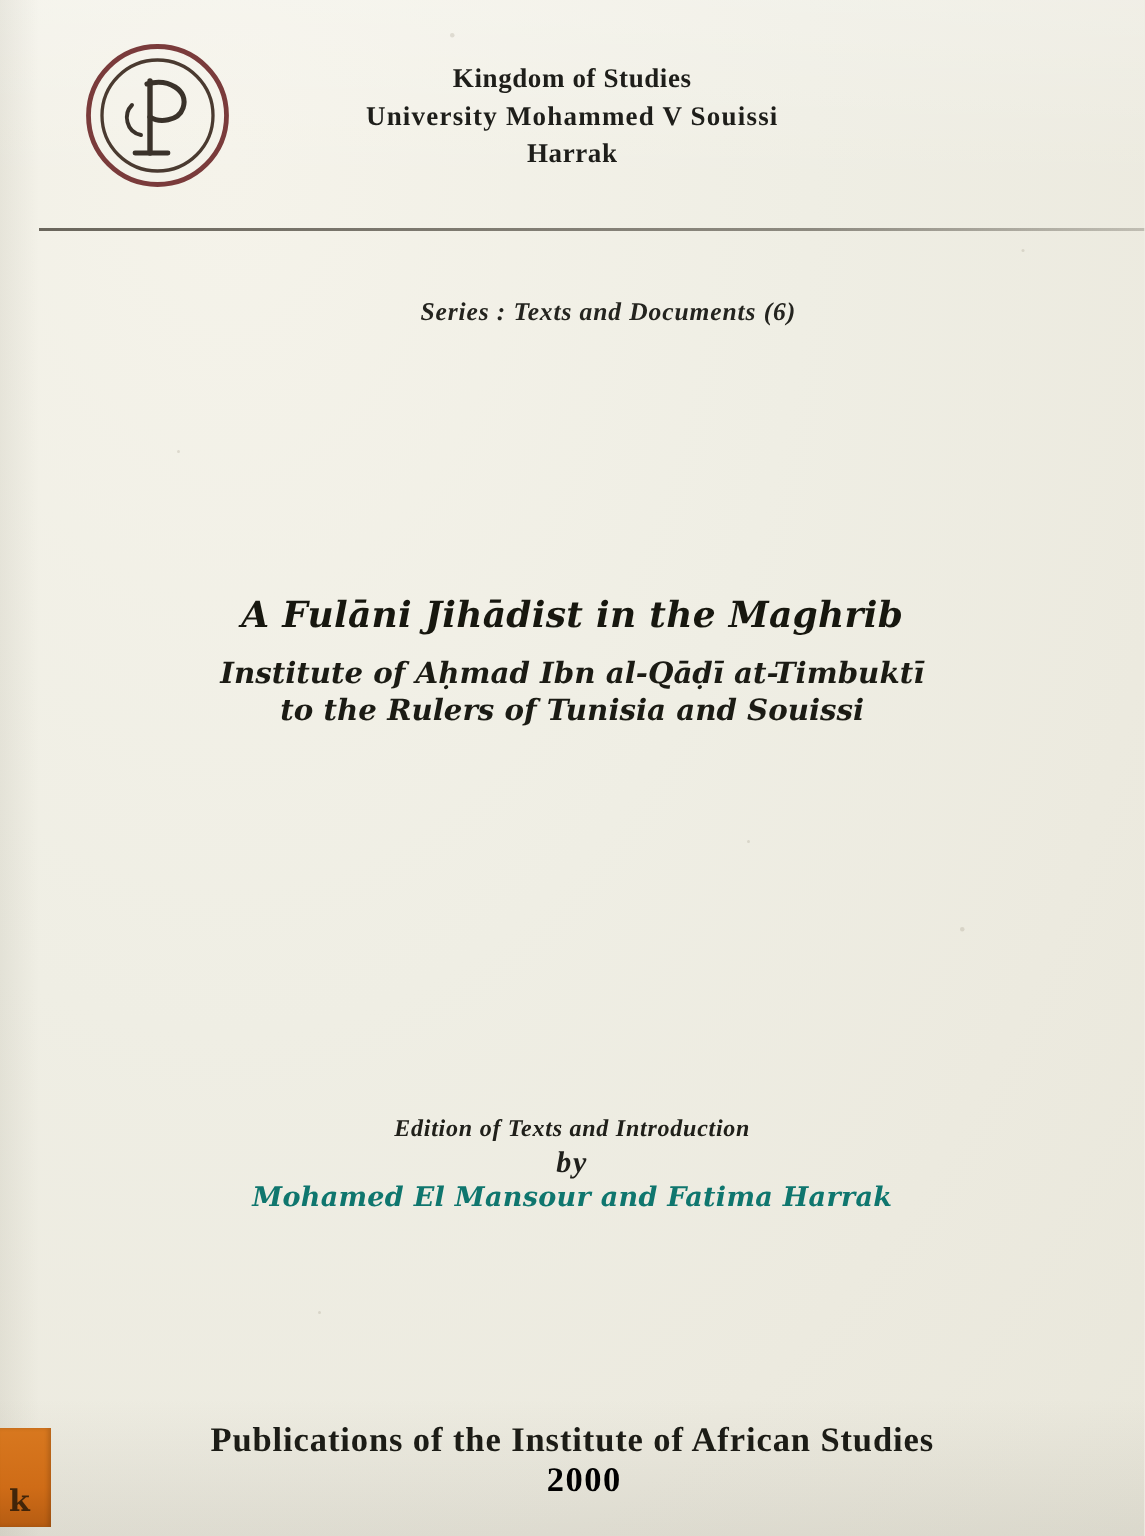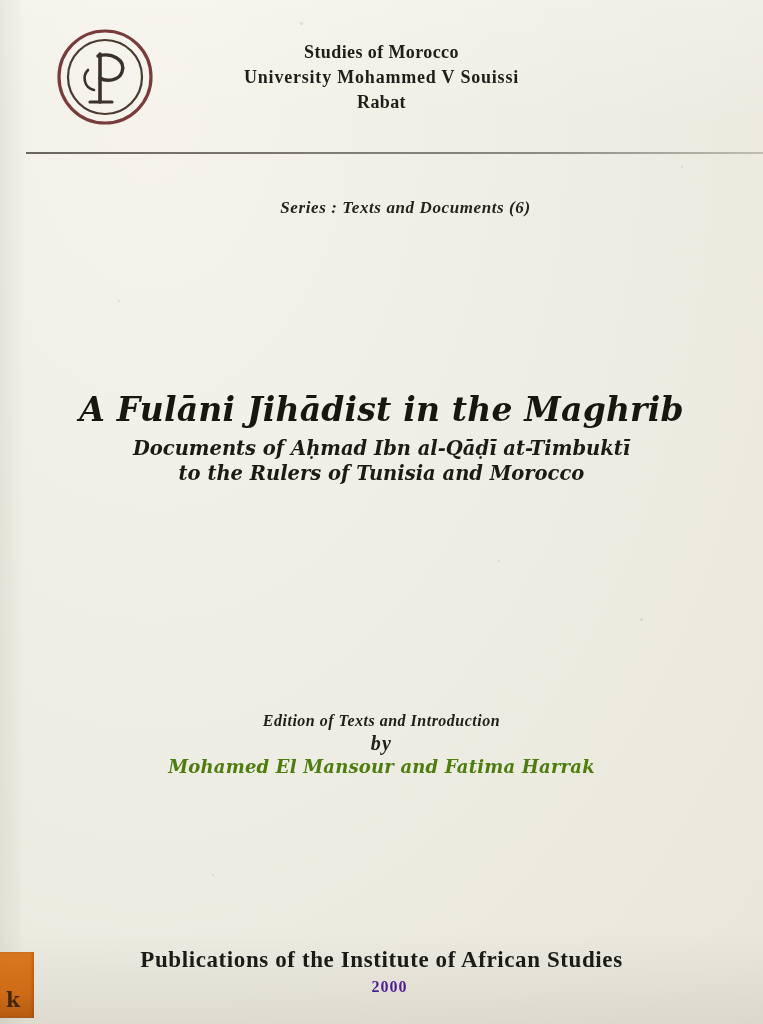--- a/index.html
+++ b/index.html
@@ -97,21 +97,21 @@
     position: absolute;
     top: 390px;
     left: 0;
     right: 0;
     text-align: center;
   }
   .main-title {
     font-family: "DejaVu Serif", serif;
     font-style: italic;
     font-weight: bold;
-    font-size: 33px;
+    font-size: 24px;
     letter-spacing: 0.2px;
     color: #17170f;
     line-height: 40px;
   }
   .subtitle {
     margin-top: 6px;
     font-family: "DejaVu Serif", serif;
     font-style: italic;
     font-weight: bold;
     font-size: 19.5px;
@@ -128,37 +128,38 @@
     text-align: center;
   }
   .editor-label {
     font-family: "Liberation Serif", serif;
     font-style: italic;
     font-weight: bold;
     font-size: 16px;
     letter-spacing: 0.5px;
     line-height: 22px;
     color: #20201a;
+    margin-top: 32px;
   }
   .editor-by {
     font-family: "Liberation Serif", serif;
     font-style: italic;
     font-weight: bold;
     font-size: 20px;
     line-height: 22px;
     letter-spacing: 1.2px;
   }
   .editor-names {
     font-family: "DejaVu Serif", serif;
     font-style: italic;
     font-weight: bold;
     font-size: 18px;
     line-height: 26px;
     letter-spacing: 0.2px;
-    color: #4d7c0f;
+    color: #0f766e;
   }
 
   
   .footer-block {
     position: absolute;
     bottom: 24px;
     left: 0;
     right: 0;
     text-align: center;
   }
@@ -166,24 +167,24 @@
     font-family: "Liberation Serif", serif;
     font-weight: bold;
     font-size: 23px;
     letter-spacing: 0.6px;
     line-height: 28px;
     color: #1c1c16;
   }
   .year {
     font-family: "Liberation Serif", serif;
     font-weight: bold;
-    font-size: 16px;
+    font-size: 23px;
     letter-spacing: 1px;
     line-height: 26px;
-    color: #4c1d95;
+    color: #000000;
     margin-left: 16px;
   }
 
   
   .spine-tab {
     position: absolute;
     left: 0;
     bottom: 6px;
     width: 34px;
     height: 66px;
@@ -221,33 +222,33 @@
       <circle cx="51" cy="51" r="46" fill="none" stroke="#7a3b3b" stroke-width="3.2"></circle>
       <circle cx="51" cy="51" r="37" fill="none" stroke="#4a3a30" stroke-width="2.2"></circle>
       <path d="M44 30 C58 26, 72 34, 68 46 C65 55, 52 56, 46 52" fill="none" stroke="#3a322a" stroke-width="3.4" stroke-linecap="round"></path>
       <path d="M46 28 L46 76" fill="none" stroke="#3a322a" stroke-width="3.6" stroke-linecap="round"></path>
       <path d="M36 76 L58 76" fill="none" stroke="#3a322a" stroke-width="3.2" stroke-linecap="round"></path>
       <path d="M34 44 C28 50, 30 62, 40 64" fill="none" stroke="#3a322a" stroke-width="2.6" stroke-linecap="round"></path>
     </svg>
   </div>
 
   <div class="header-block">
-    <div class="header-line">Studies of Morocco</div>
+    <div class="header-line">Kingdom of Studies</div>
     <div class="header-line wide">University Mohammed V  Souissi</div>
-    <div class="header-line">Rabat</div>
+    <div class="header-line">Harrak</div>
   </div>
 
   <div class="rule"></div>
 
   <div class="series">Series : Texts and Documents (6)</div>
 
   <div class="title-block">
     <div class="main-title">A Fulāni Jihādist in the Maghrib</div>
-    <div class="subtitle">Documents of Aḥmad  Ibn al-Qāḍī at-Timbuktī</div>
-    <div class="subtitle" style="margin-top:0;">to the Rulers of Tunisia and Morocco</div>
+    <div class="subtitle">Institute of Aḥmad  Ibn al-Qāḍī at-Timbuktī</div>
+    <div class="subtitle" style="margin-top:0;">to the Rulers of Tunisia and Souissi</div>
   </div>
 
   <div class="editor-block">
     <div class="editor-label">Edition of Texts and Introduction</div>
     <div class="editor-by">by</div>
     <div class="editor-names">Mohamed El Mansour and Fatima Harrak</div>
   </div>
 
   <div class="footer-block">
     <div class="publisher">Publications of the Institute of African Studies</div>

